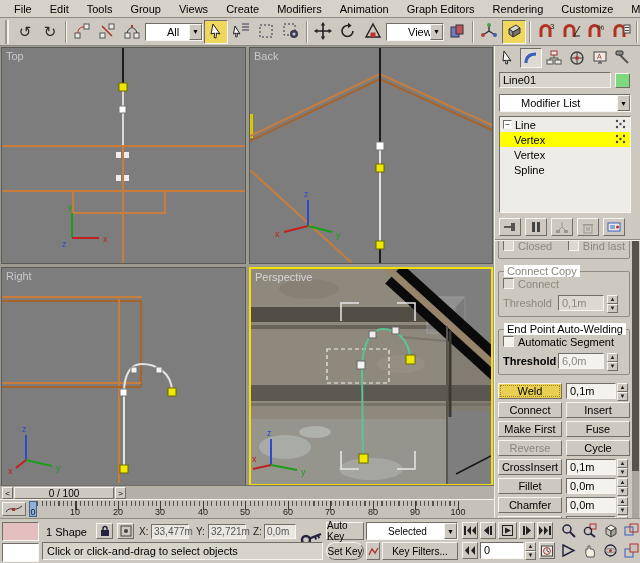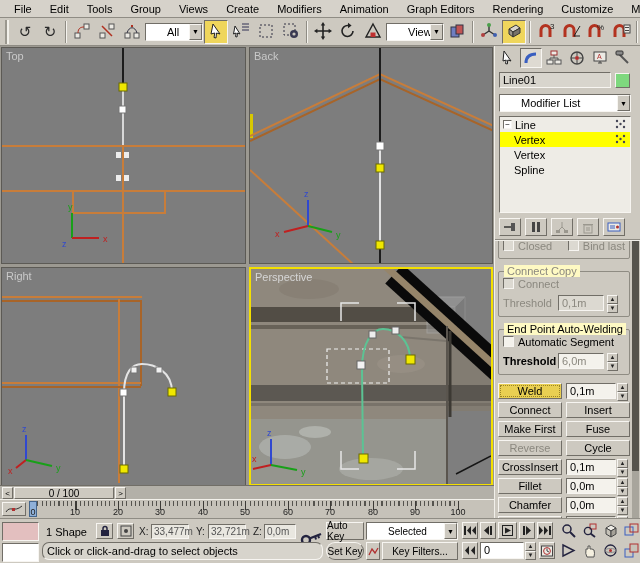--- a/index.html
+++ b/index.html
@@ -37,21 +37,21 @@
     border:1px solid;border-color:#f7f5f1 #716e67 #716e67 #f7f5f1;font-size:11px;}
   .cbtn.dis{color:#8b887f;}
   .cbtn.on{background:#e9cf52;outline:1px dotted #9a8426;outline-offset:-3px;}
   .numfield{width:46px;height:16px;background:#f4f2ec;border:1px solid;
     border-color:#716e67 #f7f5f1 #f7f5f1 #716e67;padding:1px 3px;font-size:11px;}
   .numfield.dis{color:#8b887f;background:#dcd9d1;}
   .spin{display:inline-flex;flex-direction:column;width:11px;height:16px;}
   .spin i{flex:1;font-style:normal;font-size:6px;line-height:7px;text-align:center;background:#cdc9c0;
     border:1px solid;border-color:#f7f5f1 #716e67 #716e67 #f7f5f1;color:#222;}
   .gbox{border:1px solid #8f8c83;border-radius:2px;margin:7px 3px 4px;padding:4px 4px 5px;position:relative;}
-  .gbox .legend{position:absolute;top:-7px;left:5px;background:#fef9c3;padding:0 3px;font-size:11px;}
+  .gbox .legend{position:absolute;top:-7px;left:5px;background:#ffffff;padding:0 3px;font-size:11px;}
   .gbox.dis,.gbox.dis .legend,.dis-txt{color:#8b887f;}
   .chk{width:11px;height:11px;background:#f4f2ec;border:1px solid;border-color:#716e67 #f7f5f1 #f7f5f1 #716e67;
     display:inline-block;margin-right:4px;flex:none;}
   .chk.dis{background:#dcd9d1;}
   .chkrow{display:flex;align-items:center;height:15px;}
   
   #stack{position:absolute;left:4px;top:70px;width:132px;height:97px;background:#eeece6;
     border:1px solid;border-color:#716e67 #f7f5f1 #f7f5f1 #716e67;overflow:hidden;font-size:11px;}
   .srow{height:15px;display:flex;align-items:center;padding-left:3px;position:relative;}
   .srow.sel{background:#ffff00;}
@@ -646,21 +646,21 @@
 
   <span style="position:absolute;left:300px;top:8px;">
     <svg width="24" height="22">
         <circle cx="6" cy="13" r="4" fill="none" stroke="#23233f" stroke-width="2.4"></circle>
         <line x1="9.5" y1="11.5" x2="21" y2="7" stroke="#23233f" stroke-width="2.4"></line>
         <line x1="15" y1="9" x2="16" y2="12.5" stroke="#23233f" stroke-width="2"></line>
         <line x1="18" y1="7.8" x2="19" y2="11.3" stroke="#23233f" stroke-width="2"></line>
       </svg>
   </span>
 
-  <div class="sunken" style="position:absolute;left:42px;top:23px;width:281px;height:18px;background:#d7d4cc;padding:2px 4px;white-space:nowrap;overflow:hidden;border-radius:7px;">
+  <div class="sunken" style="position:absolute;left:42px;top:23px;width:281px;height:18px;background:#d7d4cc;padding:2px 4px;white-space:nowrap;overflow:hidden;">
     <span>Click or click-and-drag to select objects</span>
   </div>
 
   <span class="sbtn" style="position:absolute;left:326px;top:3px;width:38px;">Auto Key</span>
   <span class="combo" style="position:absolute;left:366px;top:3px;width:92px;font-size:10px;">
     <span>Selected</span>
     <span class="dd">▼</span>
   </span>
   <span class="sbtn" style="position:absolute;left:326px;top:23px;width:38px;border-radius:9px;">Set Key</span>
   <span class="sbtn" style="position:absolute;left:366px;top:23px;width:14px;">

